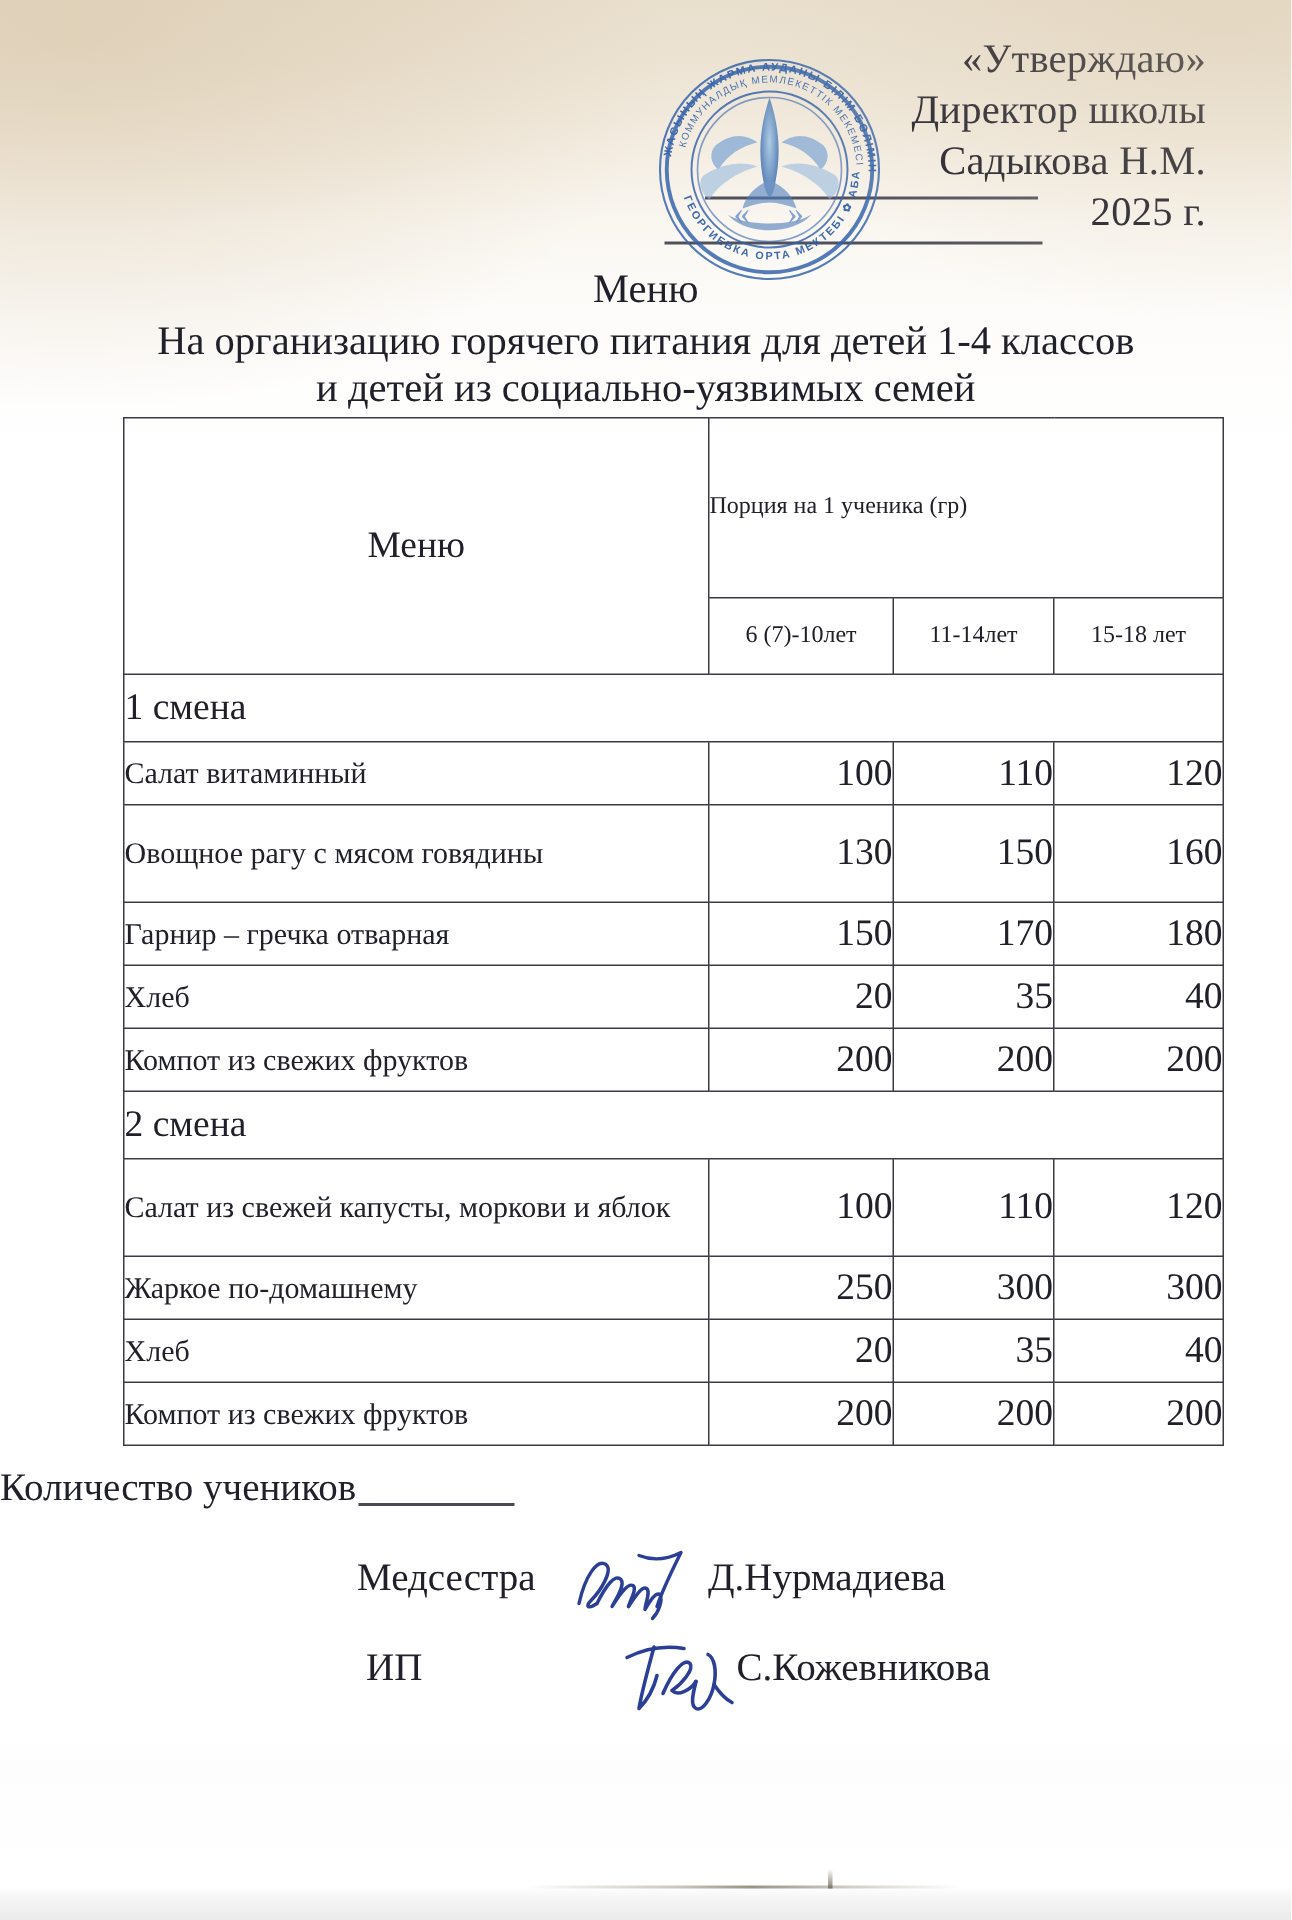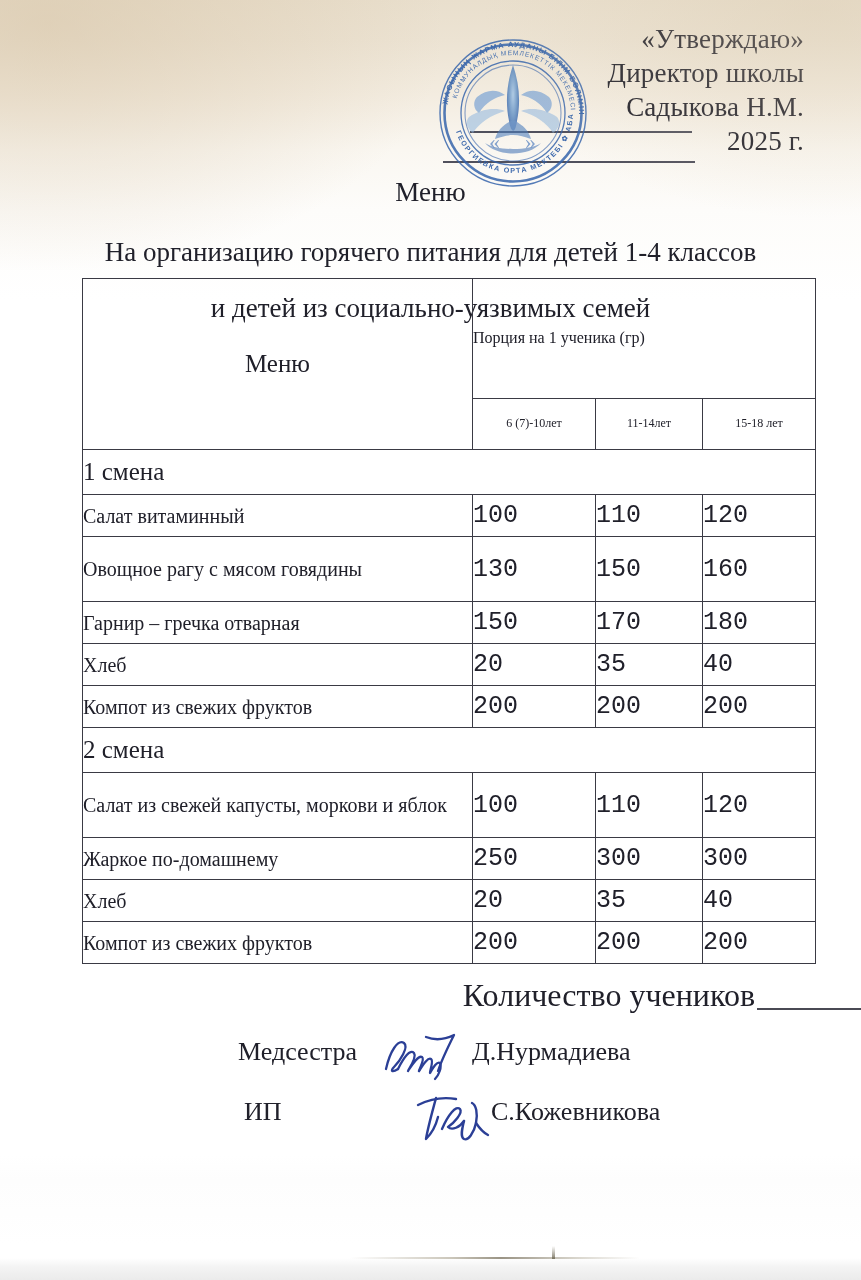--- a/index.html
+++ b/index.html
@@ -119,21 +119,21 @@
   #doc-title .t-main { display: block; }
   #doc-subtitle {
     position: absolute;
     top: 212px;
     left: 0;
     width: 861px;
     text-align: center;
     font-size: 27px;
     line-height: 31px;
   }
-  #doc-subtitle span { display: block; margin-top: 25px; }
+  #doc-subtitle span { display: block; }
 
   
   #menu-table {
     position: absolute;
     left: 82px;
     top: 278px;
     width: 733px;
     border-collapse: collapse;
     table-layout: fixed;
     font-size: 24px;
@@ -157,50 +157,49 @@
   .th-portion {
     text-align: left;
     vertical-align: middle;
     height: 118px;
     font-size: 16px;
   }
   .th-age {
     text-align: center;
     vertical-align: middle;
     height: 50px;
-    font-size: 12px;
+    font-size: 16px;
   }
   .shift-row td {
     text-align: left;
     height: 44px;
     font-size: 25px;
   }
   .dish {
     text-align: left;
     padding: 3px 0 3px 11px;
     line-height: 30px;
     font-size: 20px;
   }
   .gram {
-    text-align: left;
+    text-align: right;
     vertical-align: middle;
     font-size: 25px;
-    font-family: Liberation Mono, monospace;
   }
   tr.r1 td { height: 41px; }
   tr.r2 td { height: 64px; }
 
   
   #count-line {
     position: absolute;
     top: 977px;
     left: 0;
     width: 861px;
-    text-align: right;
-    font-size: 32px;
+    text-align: left;
+    font-size: 26px;
   }
   #count-line .blank {
     display: inline-block;
     width: 104px;
     border-bottom: 2px solid #4a4a54;
     vertical-align: -4px;
     margin-left: 2px;
   }
 
   .sig-row {

